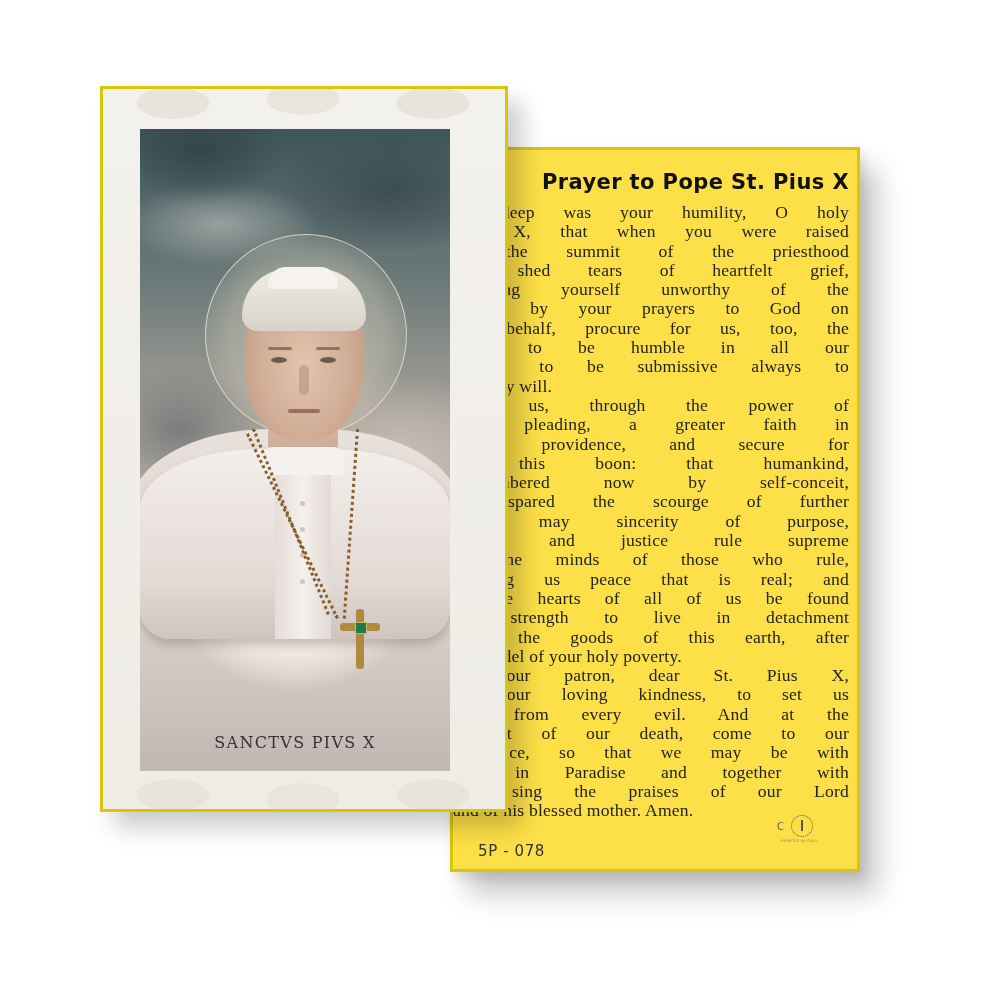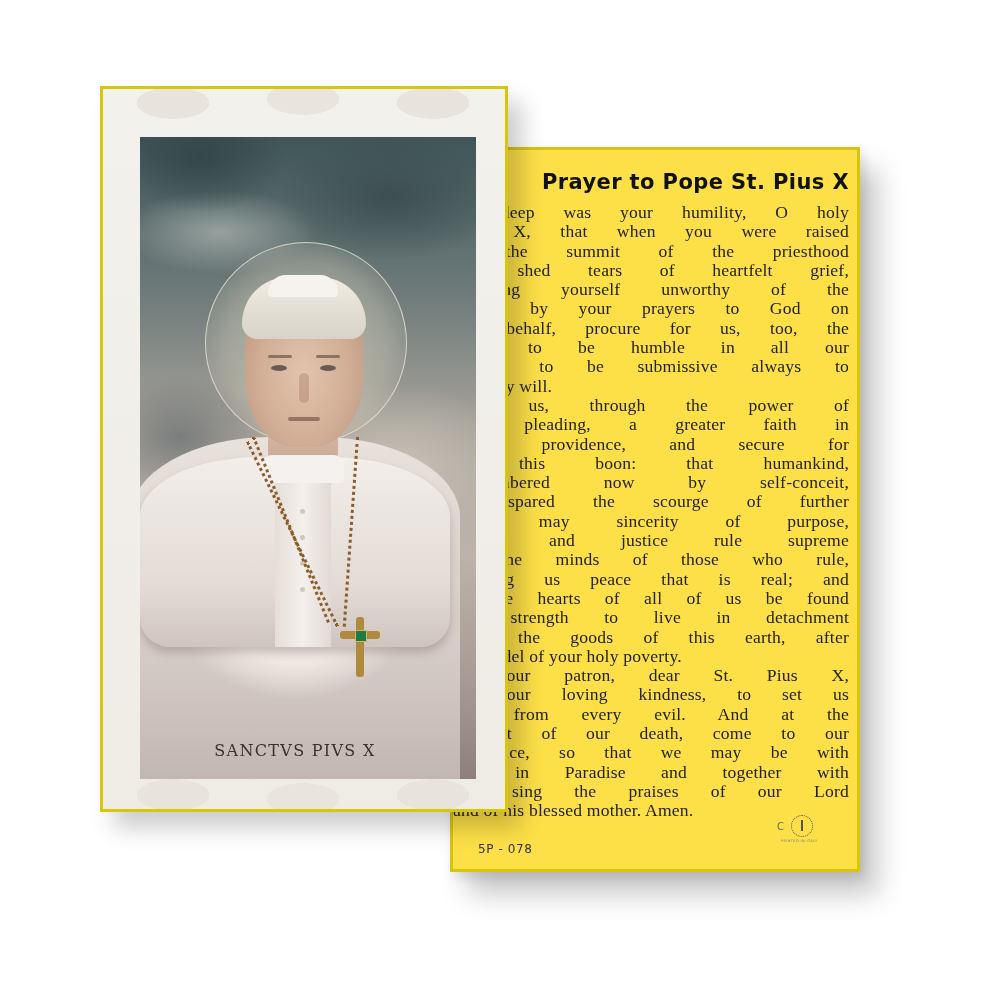--- a/index.html
+++ b/index.html
@@ -30,21 +30,21 @@
     }
     .prayer-line {
       display: block; height: 19.3px; line-height: 19.3px;
       font-size: 17.6px; color: #222; white-space: nowrap;
       text-align: justify; text-align-last: justify;
       letter-spacing: 0.2px;
     }
     .prayer-line.last { text-align-last: left; }
     .card-code {
       position: absolute; left: 25px; top: 692px;
-      font-family: "DejaVu Sans", sans-serif; font-size: 12px; color: #333; letter-spacing: 0.6px;
+      font-family: "DejaVu Sans", sans-serif; font-size: 15px; color: #333; letter-spacing: 0.6px;
     }
     .publisher-mark {
       position: absolute; left: 318px; top: 664px; width: 60px; height: 30px;
     }
     .publisher-mark .c-letter {
       position: absolute; left: 6px; top: 7px; font-family: "DejaVu Sans", sans-serif;
       font-size: 10px; color: #666;
     }
     .publisher-mark .logo-circle {
       position: absolute; left: 20px; top: 1px; width: 22px; height: 22px;
@@ -71,21 +71,21 @@
       background:
         radial-gradient(ellipse 60px 26px at 70px 14px, #e8e4dc 0 60%, transparent 61%),
         radial-gradient(ellipse 60px 26px at 200px 10px, #e9e5dd 0 60%, transparent 61%),
         radial-gradient(ellipse 60px 26px at 330px 14px, #e8e4dc 0 60%, transparent 61%),
         radial-gradient(ellipse 60px 26px at 70px 706px, #e8e4dc 0 60%, transparent 61%),
         radial-gradient(ellipse 60px 26px at 200px 710px, #e9e5dd 0 60%, transparent 61%),
         radial-gradient(ellipse 60px 26px at 330px 706px, #e8e4dc 0 60%, transparent 61%),
         linear-gradient(180deg, #f3f1ec, #efece6);
     }
     .portrait {
-      position: absolute; left: 37px; top: 48px; width: 336px; height: 642px;
+      position: absolute; left: 37px; top: 40px; width: 310px; height: 642px;
       overflow: hidden;
       background:
         radial-gradient(ellipse 120px 80px at 60px 20px, rgba(50,68,72,0.9), transparent 70%),
         radial-gradient(ellipse 160px 90px at 250px 60px, rgba(58,76,80,0.9), transparent 70%),
         radial-gradient(ellipse 140px 60px at 80px 95px, rgba(200,205,200,0.55), transparent 70%),
         radial-gradient(ellipse 170px 120px at 260px 330px, rgba(215,208,195,0.6), transparent 70%),
         radial-gradient(ellipse 120px 90px at 40px 300px, rgba(90,100,105,0.6), transparent 70%),
         linear-gradient(180deg, #3f5558 0%, #6f7c7b 25%, #a7a29a 45%, #bdb3aa 65%, #a79a94 85%, #8e7f7c 100%);
     }
     .halo {

